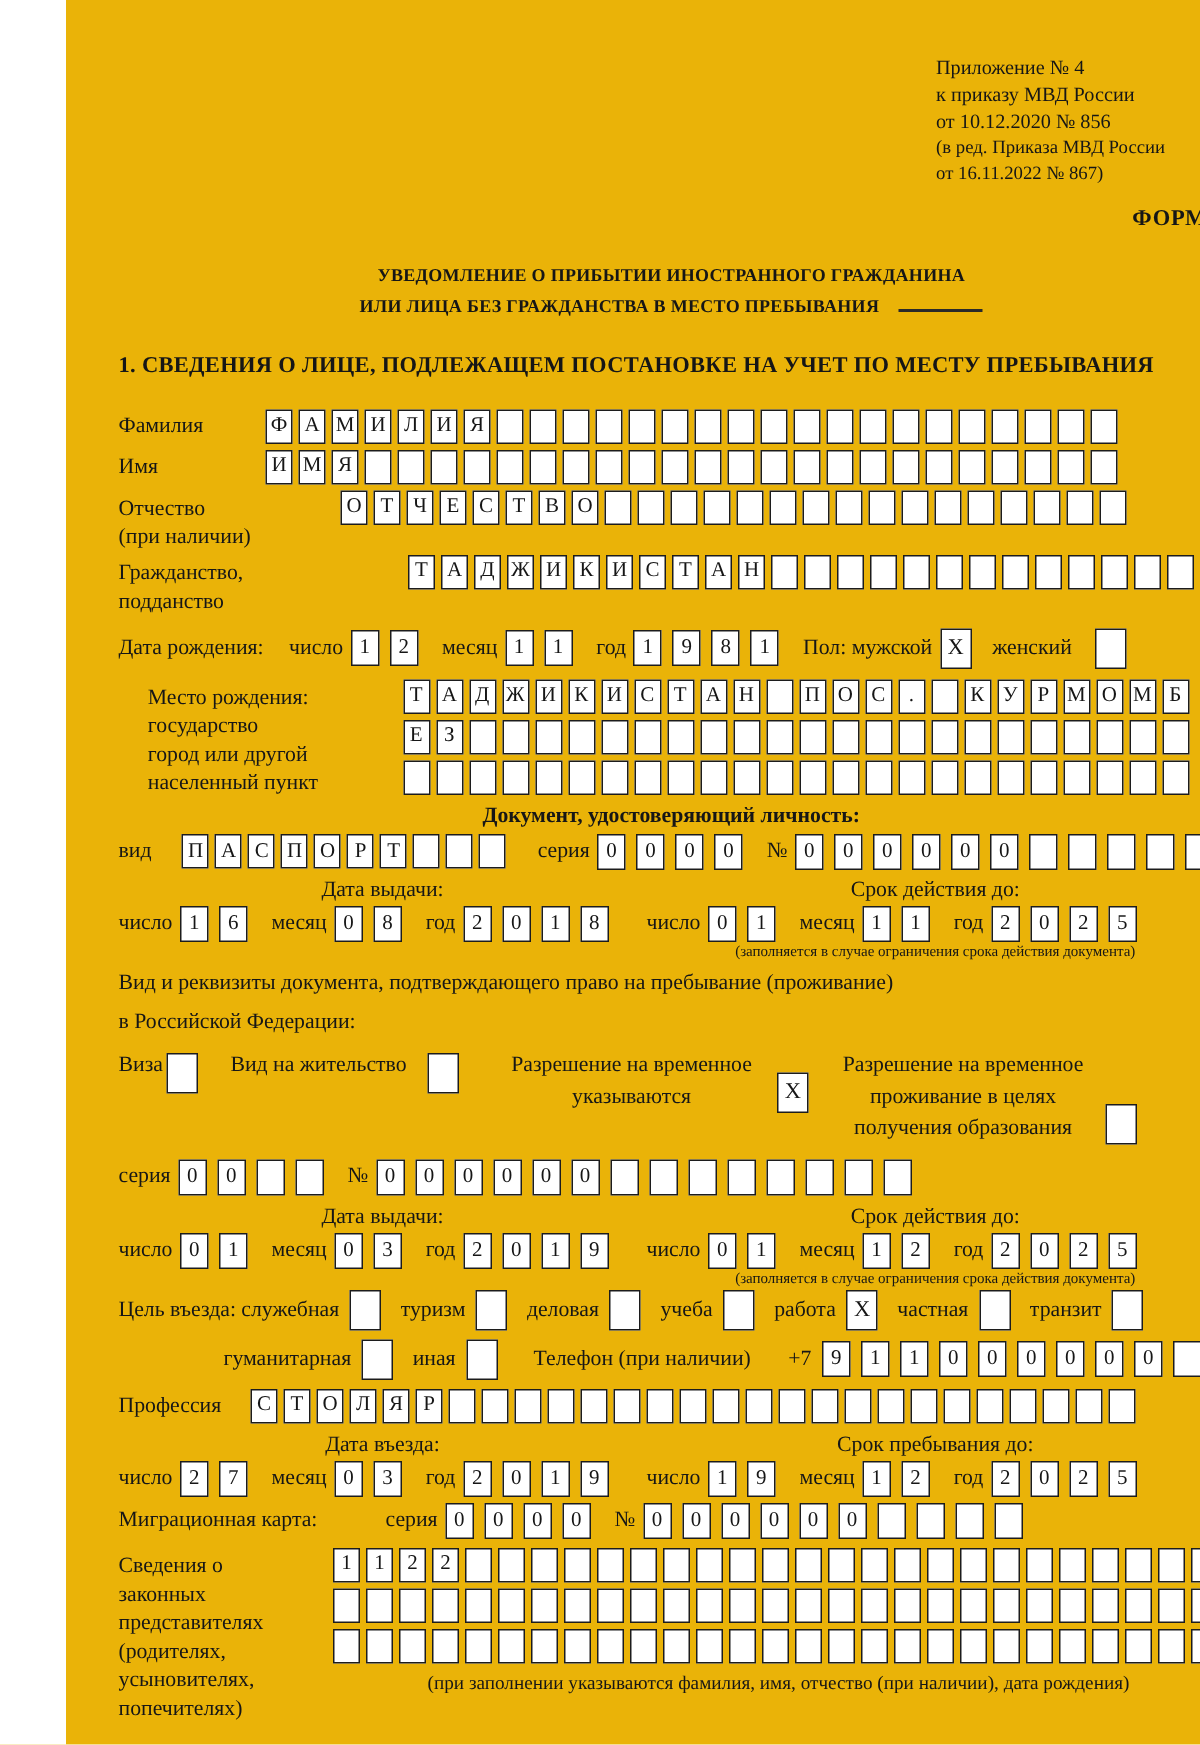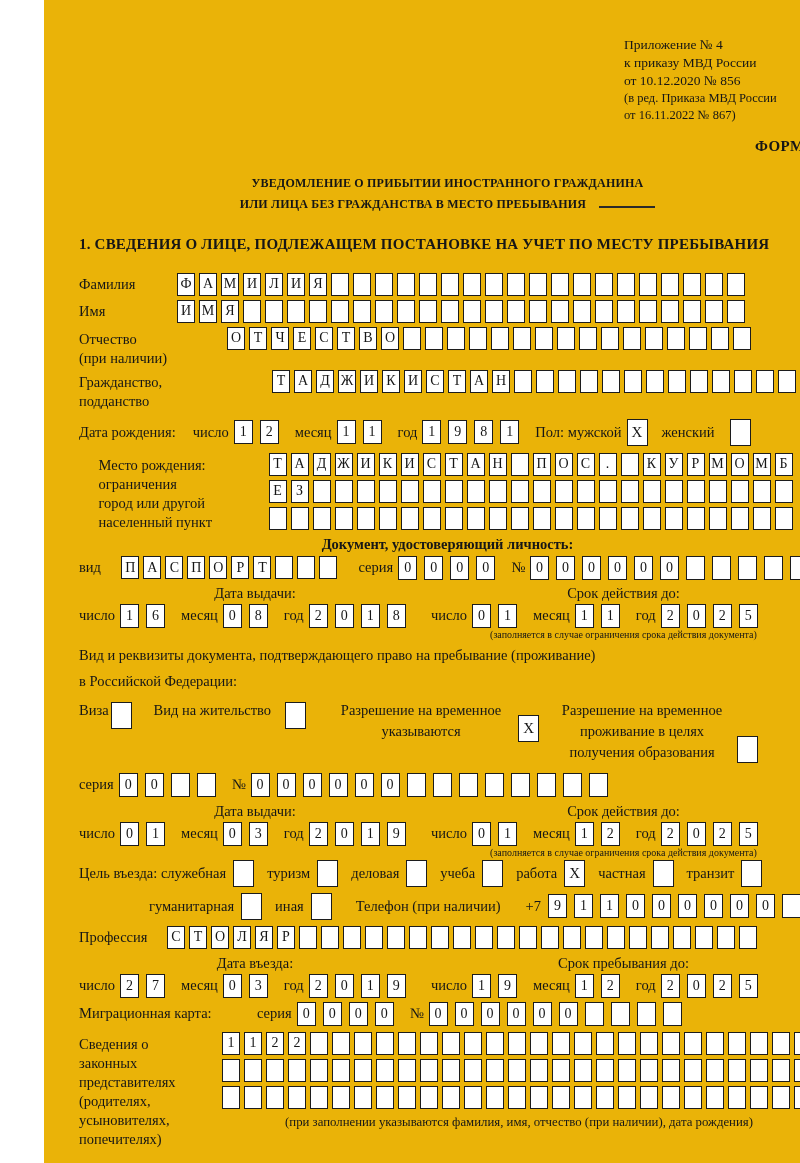--- a/index.html
+++ b/index.html
@@ -240,21 +240,21 @@
       <span class="cb">X</span>
       <span style="width:14px;"></span>
       <span class="lab">женский</span>
       <span style="width:10px;"></span>
       <span class="cb"></span>
     </div>
 
     <div class="frow boxrows" style="margin-bottom:2px;justify-content:center;">
       <span class="lab lstack" style="width:170px;white-space:normal;">
         <div>Место рождения:</div>
-        <div>ограничения</div>
+        <div>государство</div>
         <div>город или другой</div>
         <div>населенный пункт</div>
       </span>
       <span>
         <div class="cells">
             <span class="cell">Т</span>
             <span class="cell">А</span>
             <span class="cell">Д</span>
             <span class="cell">Ж</span>
             <span class="cell">И</span>

